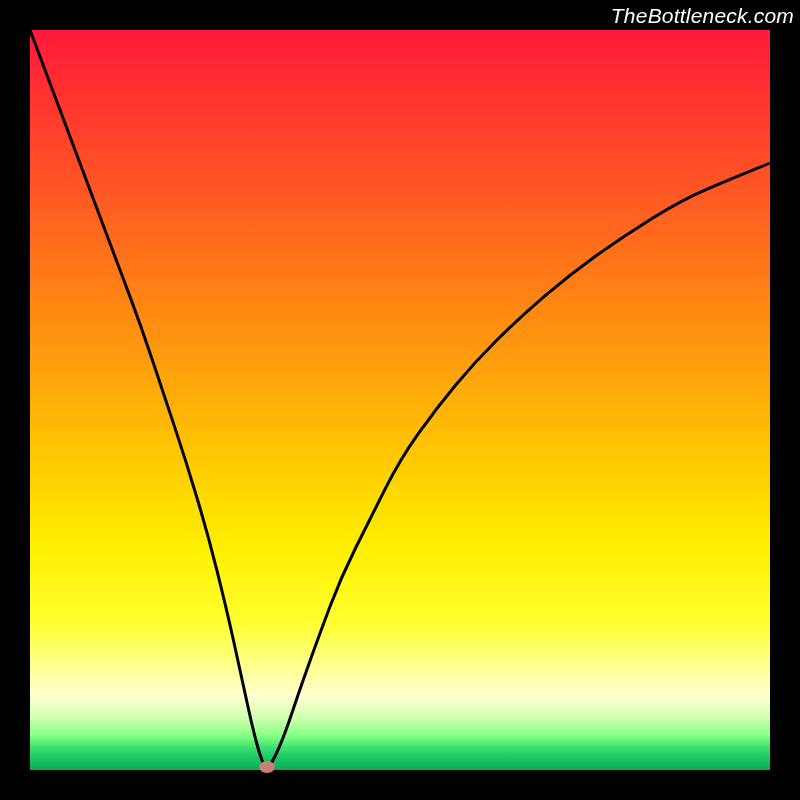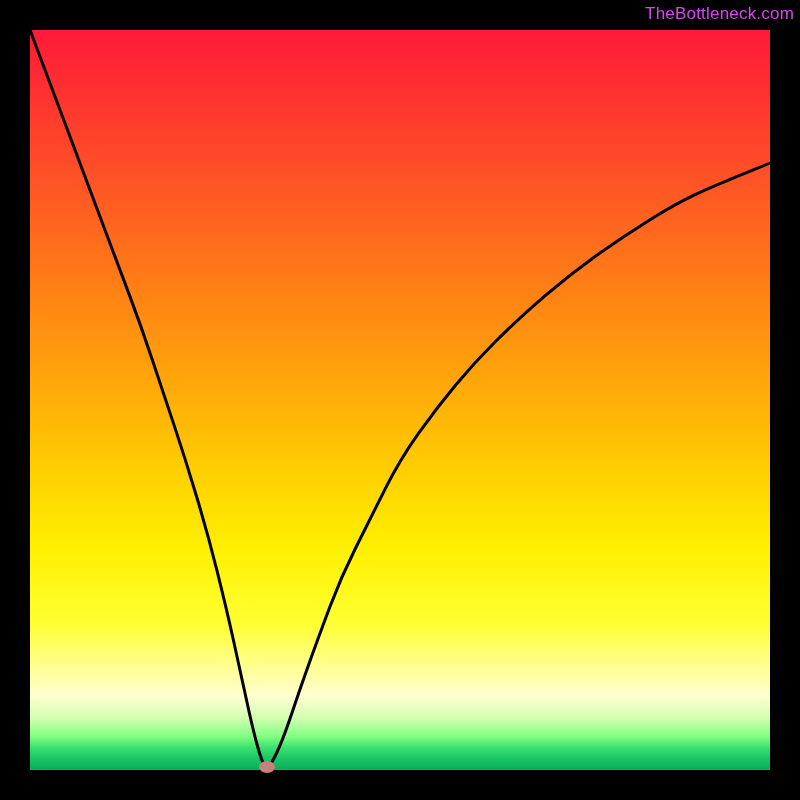--- a/index.html
+++ b/index.html
@@ -32,23 +32,24 @@
       #3ae070 97%,
       #1bc464 98.5%,
       #0aac58 100%
     );
   }
   .watermark {
     position: absolute;
     top: 4px;
     right: 6px;
     font-family: Arial, Helvetica, sans-serif;
-    font-size: 17px;
-    color: #d946ef;
+    font-size: 21px;
+    color: #ffffff;
     letter-spacing: 0.2px;
+    font-style: italic;
   }
   svg.curve {
     position: absolute;
     left: 0;
     top: 0;
     width: 740px;
     height: 740px;
   }
   .marker {
     position: absolute;

